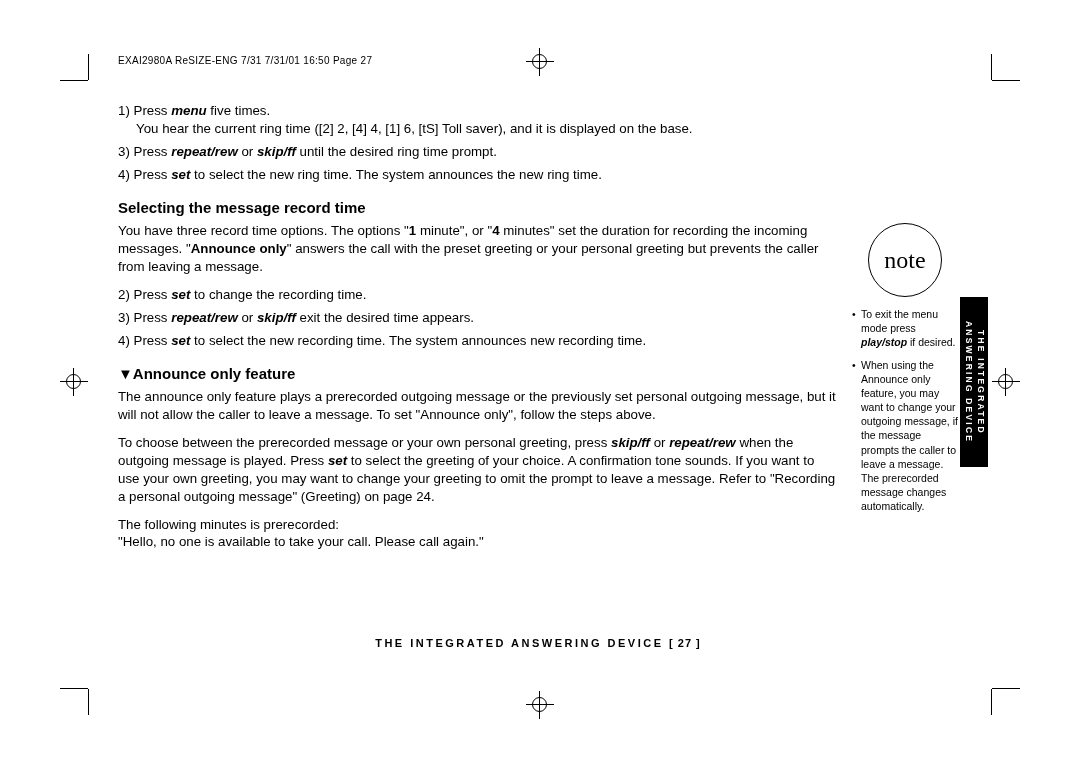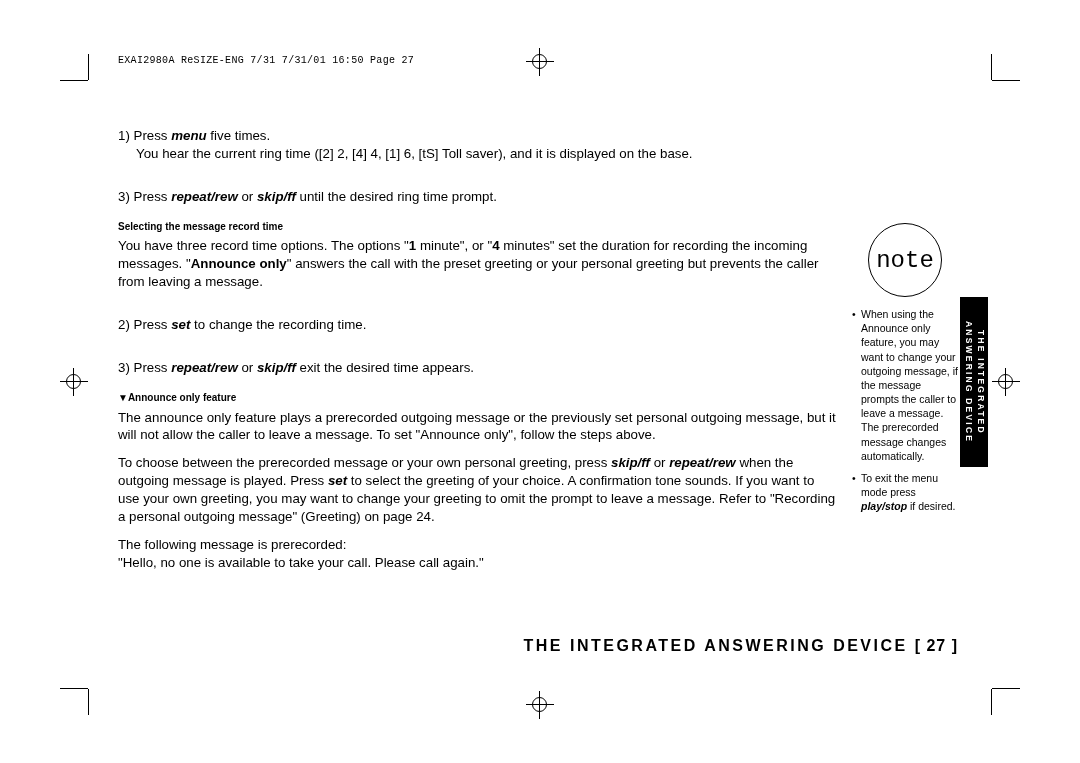--- a/index.html
+++ b/index.html
@@ -1,37 +1,37 @@
 <!DOCTYPE html>
 <html><head>
 <meta charset="utf-8">
 <style>
   * { box-sizing: border-box; margin: 0; padding: 0; }
   html, body { width: 1080px; height: 763px; background: #fff; font-family: "Trebuchet MS", "Lucida Sans", Verdana, sans-serif; color: #000; }
   .page { position: relative; width: 1080px; height: 763px; }
-  .header-info { position: absolute; top: 55px; left: 118px; font-size: 10px; letter-spacing: 0.3px; font-family: Liberation Mono, monospace; }
+  .header-info { position: absolute; top: 55px; left: 118px; font-size: 10px; letter-spacing: 0.3px; font-family: Liberation Sans, sans-serif; }
   .crop-line { position: absolute; background: #000; }
   .reg-mark { position: absolute; width: 28px; height: 28px; }
   .reg-mark::before { content: ""; position: absolute; left: 13px; top: 0; width: 1px; height: 28px; background: #000; }
   .reg-mark::after { content: ""; position: absolute; top: 13px; left: 0; height: 1px; width: 28px; background: #000; }
   .reg-circle { position: absolute; left: 6px; top: 6px; width: 15px; height: 15px; border: 1px solid #000; border-radius: 50%; }
   .content { position: absolute; top: 102px; left: 118px; width: 720px; font-size: 13.3px; line-height: 1.35; }
-  .list-item { margin-bottom: 5px; margin-top: 25px; }
+  .list-item { margin-bottom: 5px; }
   .indent { margin-left: 18px; }
-  .h2 { font-weight: bold; font-size: 10px; margin-top: 14px; margin-bottom: 4px; }
+  .h2 { font-weight: bold; font-size: 15px; margin-top: 14px; margin-bottom: 4px; }
   .para { margin-bottom: 10px; }
   b, .b { font-weight: bold; font-style: italic; }
   .sidebar { position: absolute; top: 223px; left: 852px; width: 106px; }
-  .note-circle { width: 74px; height: 74px; border: 1.5px solid #000; border-radius: 50%; margin: 0 auto 10px auto; display: flex; align-items: center; justify-content: center; font-size: 24px; font-family: Liberation Mono, monospace; }
+  .note-circle { width: 74px; height: 74px; border: 1.5px solid #000; border-radius: 50%; margin: 0 auto 10px auto; display: flex; align-items: center; justify-content: center; font-size: 24px; font-family: Liberation Serif, serif; }
   .note-list { font-size: 10.5px; line-height: 1.35; }
   .note-item { margin-bottom: 8px; position: relative; padding-left: 9px; }
   .note-item::before { content: "•"; position: absolute; left: 0; top: 0; }
   .black-tab { position: absolute; top: 297px; left: 960px; width: 28px; height: 170px; background: #000; color: #fff; display: flex; flex-direction: row; align-items: center; justify-content: center; }
   .tab-text { writing-mode: vertical-rl; font-size: 8.5px; letter-spacing: 2.2px; font-weight: bold; line-height: 1.4; text-align: center; }
-  .footer { position: absolute; top: 637px; left: 118px; width: 840px; text-align: right; font-size: 16px; letter-spacing: 2.5px; font-weight: bold; }
+  .footer { position: absolute; top: 637px; left: 118px; width: 840px; text-align: center; font-size: 11px; letter-spacing: 2.5px; font-weight: bold; }
   .footer .pg { letter-spacing: 1px; }
 </style>
 </head>
 <body>
 
 <div class="page">
 
   <div class="reg-mark" style="top:48px; left:526px;">
       <div class="reg-circle"></div>
     </div>
@@ -59,48 +59,54 @@
   <div class="header-info">EXAI2980A ReSIZE-ENG 7/31  7/31/01  16:50  Page 27</div>
 
   <div class="content">
     <div class="list-item">
       <span>1) Press </span><b>menu</b><span> five times.</span>
       <div class="indent">You hear the current ring time ([2] 2, [4] 4, [1] 6, [tS] Toll saver), and it is displayed on the base.</div>
     </div>
     <div class="list-item">
       <span>3) Press </span><b>repeat/rew</b><span> or </span><b>skip/ff</b><span> until the desired ring time prompt.</span>
     </div>
+    <div class="list-item">
+      <span>4) Press </span><b>set</b><span> to select the new ring time. The system announces the new ring time.</span>
+    </div>
 
     <div class="h2">Selecting the message record time</div>
     <div class="para">
       <span>You have three record time options. The options "</span><b style="font-style:normal">1</b><span> minute", or "</span><b style="font-style:normal">4</b><span> minutes" set the duration for recording the incoming messages. "</span><b style="font-style:normal">Announce only</b><span>" answers the call with the preset greeting or your personal greeting but prevents the caller from leaving a message.</span>
     </div>
     <div class="list-item">
       <span>2) Press </span><b>set</b><span> to change the recording time.</span>
     </div>
     <div class="list-item">
       <span>3) Press </span><b>repeat/rew</b><span> or </span><b>skip/ff</b><span> exit the desired time appears.</span>
     </div>
+    <div class="list-item">
+      <span>4) Press </span><b>set</b><span> to select the new recording time. The system announces new recording time.</span>
+    </div>
 
     <div class="h2">▼Announce only feature</div>
     <div class="para">The announce only feature plays a prerecorded outgoing message or the previously set personal outgoing message, but it will not allow the caller to leave a message. To set "Announce only", follow the steps above.</div>
     <div class="para">
       <span>To choose between the prerecorded message or your own personal greeting, press </span><b>skip/ff</b><span> or </span><b>repeat/rew</b><span> when the outgoing message is played. Press </span><b>set</b><span> to select the greeting of your choice. A confirmation tone sounds. If you want to use your own greeting, you may want to change your greeting to omit the prompt to leave a message. Refer to "Recording a personal outgoing message" (Greeting) on page 24.</span>
     </div>
-    <div>The following message is prerecorded:</div>
+    <div>The following minutes is prerecorded:</div>
     <div>"Hello, no one is available to take your call. Please call again."</div>
   </div>
 
   <div class="sidebar">
     <div class="note-circle">note</div>
     <div class="note-list">
-      <div class="note-item">When using the Announce only feature, you may want to change your outgoing message, if the message prompts the caller to leave a message. The prerecorded message changes automatically.</div>
       <div class="note-item">
         <span>To exit the menu mode press </span><b>play/stop</b><span> if desired.</span>
       </div>
+      <div class="note-item">When using the Announce only feature, you may want to change your outgoing message, if the message prompts the caller to leave a message. The prerecorded message changes automatically.</div>
     </div>
   </div>
 
   <div class="black-tab">
     <div class="tab-text">
       <span>THE INTEGRATED</span><br>
       <span>ANSWERING DEVICE</span>
     </div>
   </div>
 

